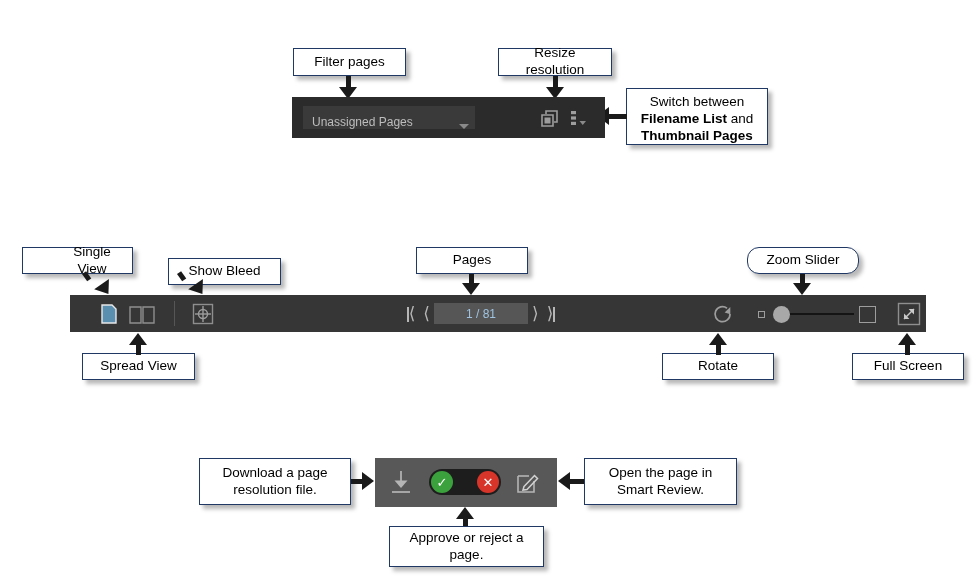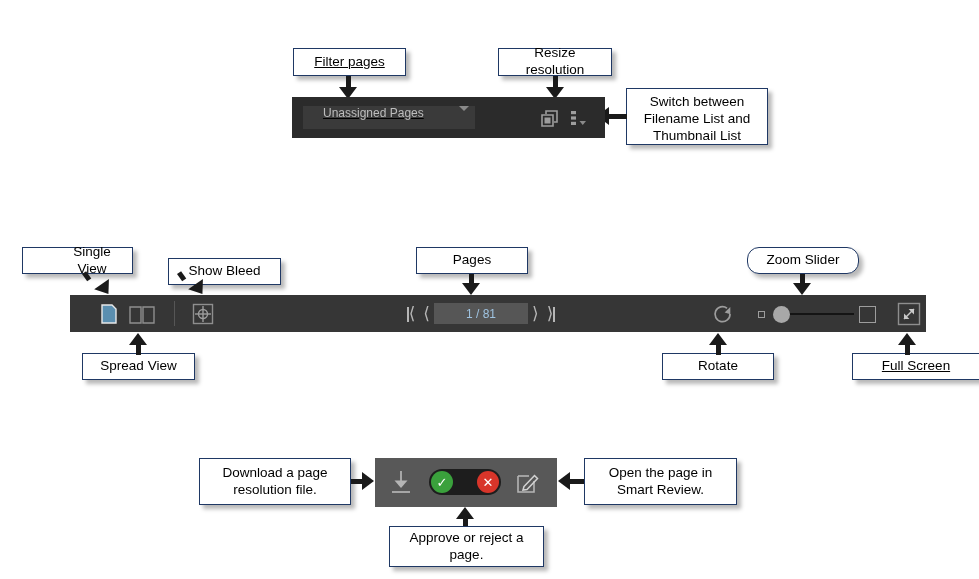--- a/index.html
+++ b/index.html
@@ -24,21 +24,21 @@
     box-sizing: border-box;
     display: flex;
     align-items: center;
     justify-content: center;
     text-align: center;
     color: #000000;
     font-size: 13.5px;
     line-height: 1.25;
     padding: 3px 7px;
   }
-  .callout b { font-weight: normal; }
+  .callout b { font-weight: bold; }
 
   
   .arrow-stem {
     position: absolute;
     background: #1a1a1a;
   }
   .arrow-head {
     position: absolute;
     width: 0;
     height: 0;
@@ -84,24 +84,23 @@
     background: #585858;
   }
 
   
   .filter-select {
     position: absolute;
     left: 11px; top: 9px;
     width: 172px; height: 23px;
     background: #3a3a3a;
     display: flex;
-    align-items: flex-start;
-    padding: 0 6px 0 20px;
-    box-sizing: border-box;
-    text-decoration: underline;
+    align-items: flex-end;
+    padding: 0 6px 0 9px;
+    box-sizing: border-box;
   }
   .filter-select .label {
     color: #bdbdbd;
     font-size: 12px;
     flex: 1;
     white-space: nowrap;
   }
   .tri-down {
     width: 0; height: 0;
     border-left: 5px solid transparent;
@@ -193,39 +192,39 @@
     color: #ffffff;
     font-size: 13px;
     line-height: 1;
   }
   .circ-approve { background: #3aa13c; }
   .circ-reject  { background: #d8352a; }
 </style>
 </head>
 <body>
 
-<div class="callout" style="left:293px; top:48px; width:113px; height:28px;text-decoration:underline;">
+<div class="callout" style="left:293px; top:48px; width:113px; height:28px;">
   <span>Filter pages</span>
 </div>
 <div class="arrow-stem" style="left:346px; top:76px; width:5px; height:13px;"></div>
 <div class="arrow-head ah-down" style="left:339px; top:87px;"></div>
 
 <div class="callout" style="left:498px; top:48px; width:114px; height:28px;">
   <span>Resize resolution</span>
 </div>
 <div class="arrow-stem" style="left:553px; top:76px; width:5px; height:13px;"></div>
 <div class="arrow-head ah-down" style="left:546px; top:87px;"></div>
 
 <div class="callout" style="left:626px; top:88px; width:142px; height:57px; display:block; padding-top:5px;">
   <div>Switch between</div>
   <div>
     <b>Filename List</b><span> and</span>
   </div>
   <div>
-    <b>Thumbnail List</b>
+    <b>Thumbnail Pages</b>
   </div>
 </div>
 <div class="arrow-stem" style="left:609px; top:114px; width:18px; height:5px;"></div>
 <div class="arrow-head ah-left" style="left:597px; top:107px;"></div>
 
 <div class="toolbar" id="toolbar-thumbnails">
   <div class="filter-select">
     <span class="label">Unassigned Pages</span>
     <span class="tri-down"></span>
   </div>
@@ -347,21 +346,21 @@
 </div>
 <div class="arrow-stem" style="left:136px; top:345px; width:5px; height:10px;"></div>
 <div class="arrow-head ah-up" style="left:129px; top:333px;"></div>
 
 <div class="callout" style="left:662px; top:353px; width:112px; height:27px;">
   <span>Rotate</span>
 </div>
 <div class="arrow-stem" style="left:716px; top:345px; width:5px; height:10px;"></div>
 <div class="arrow-head ah-up" style="left:709px; top:333px;"></div>
 
-<div class="callout" style="left:852px; top:353px; width:128px; height:27px;text-decoration:underline;">
+<div class="callout" style="left:852px; top:353px; width:112px; height:27px;">
   <span>Full Screen</span>
 </div>
 <div class="arrow-stem" style="left:905px; top:345px; width:5px; height:10px;"></div>
 <div class="arrow-head ah-up" style="left:898px; top:333px;"></div>
 
 <div class="callout" style="left:199px; top:458px; width:152px; height:47px; flex-direction:column;">
   <span>Download a page resolution file.</span>
 </div>
 <div class="arrow-stem" style="left:351px; top:479px; width:12px; height:5px;"></div>
 <div class="arrow-head ah-right" style="left:362px; top:472px;"></div>

